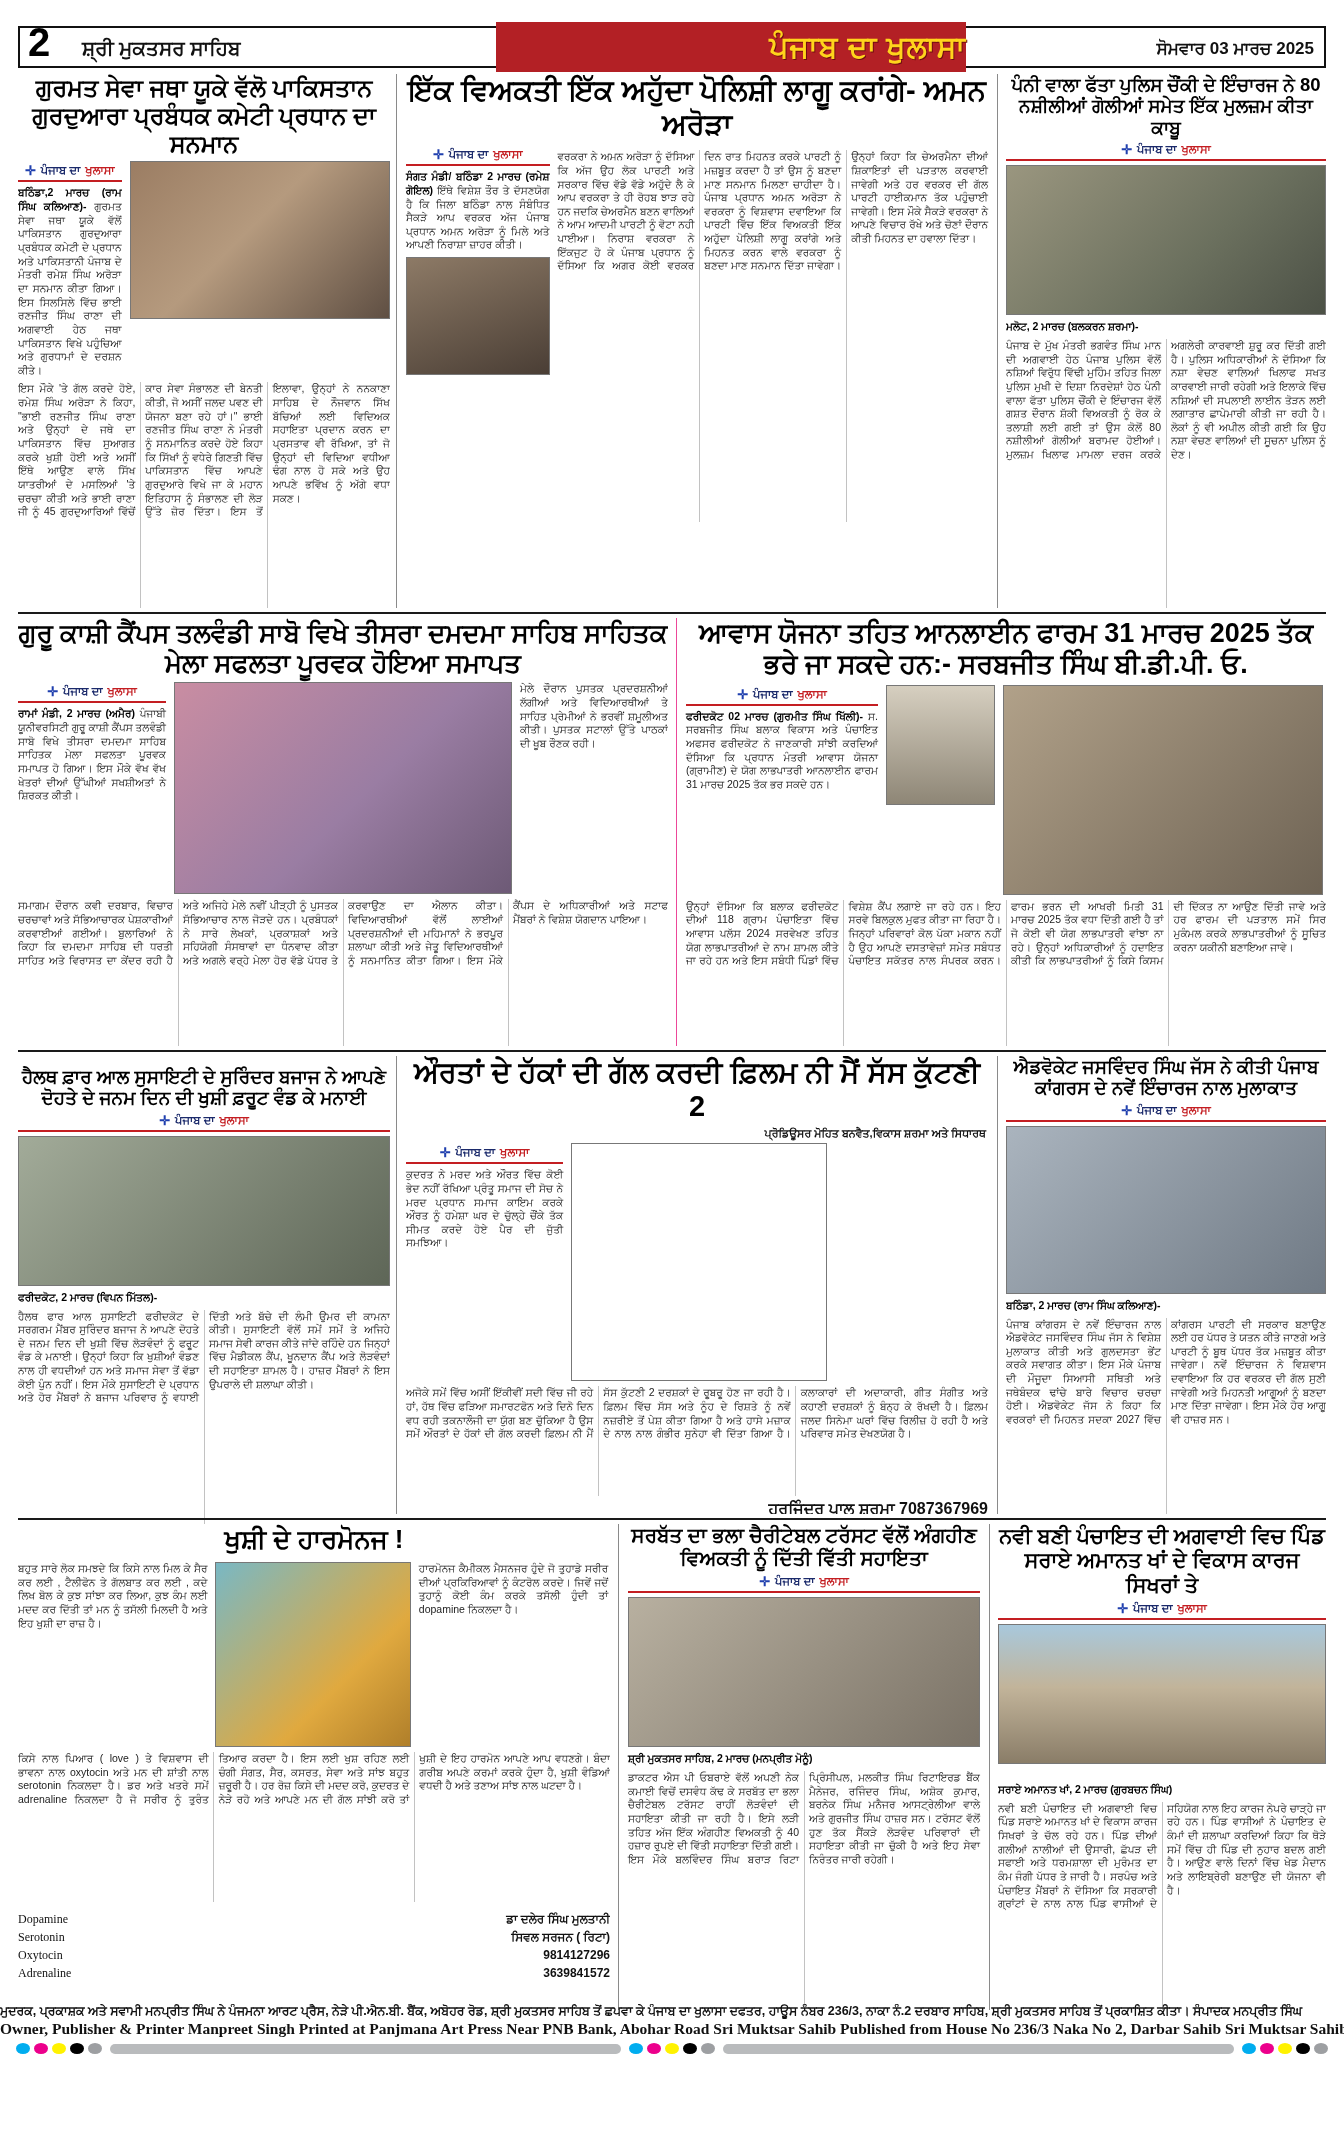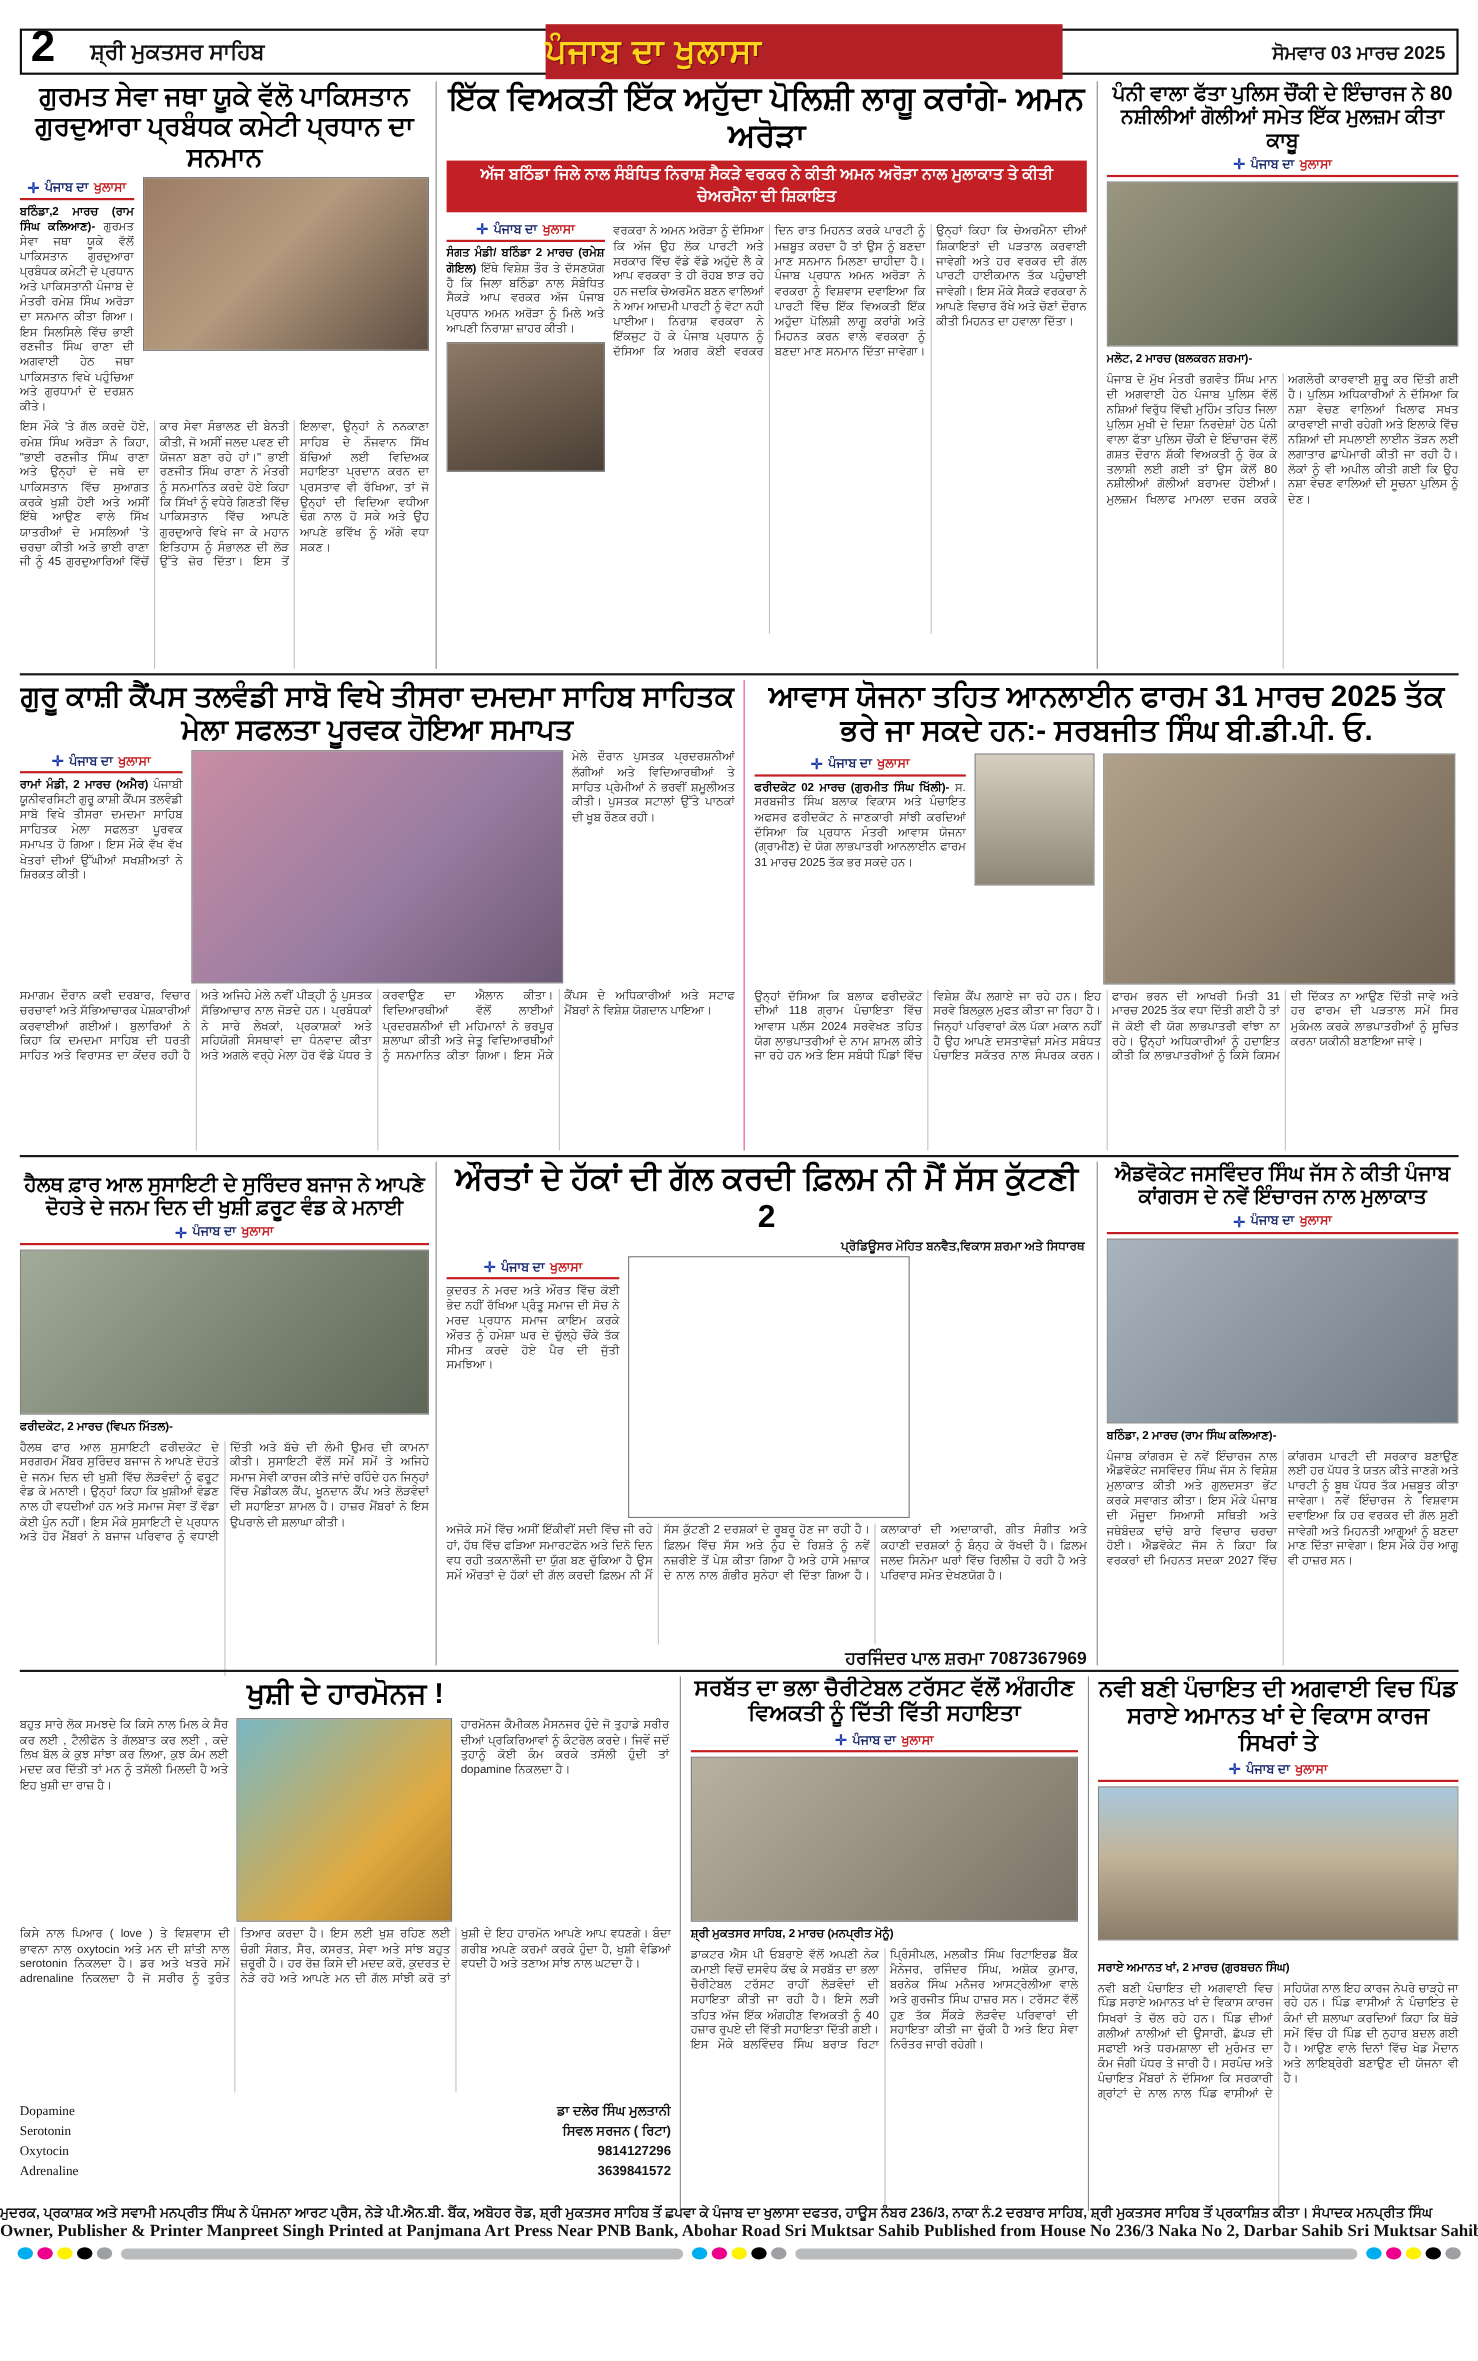--- a/index.html
+++ b/index.html
@@ -3,21 +3,21 @@
 <meta charset="utf-8">
 <style>
   *{box-sizing:border-box;margin:0;padding:0}
   html,body{background:#fff}
   body{width:1344px;height:2146px;position:relative;font-family:"Liberation Sans",sans-serif;color:#111;overflow:hidden}
 
   
   .masthead-bar{position:absolute;left:18px;top:26px;width:1308px;height:42px;border:2px solid #111;background:#fff}
   .pagenum{position:absolute;left:8px;top:-8px;font-size:40px;font-weight:700;color:#000}
   .edition{position:absolute;left:62px;top:9px;font-size:20px;font-weight:700}
-  .masthead-red{position:absolute;left:476px;top:-6px;width:470px;height:50px;background:#b32025;display:flex;align-items:center;justify-content:flex-start}
+  .masthead-red{position:absolute;left:476px;top:-6px;width:470px;height:50px;background:#b32025;display:flex;align-items:center;justify-content:flex-end}
   .masthead-title{font-size:30px;font-weight:700;color:#ffd41c;letter-spacing:1px;text-shadow:1px 1px 0 #6e0d10}
   .dateline-top{position:absolute;right:10px;top:11px;font-size:17px;font-weight:700}
 
   
   .art{position:absolute;overflow:hidden;background:#fff}
   .h{font-weight:700;text-align:center;line-height:1.16;color:#000;margin-bottom:4px}
   .byline{display:flex;align-items:center;justify-content:center;gap:5px;font-weight:700;font-size:11.5px;border-bottom:2px solid #c41e22;padding:1px 0 3px;margin:2px 0 4px;white-space:nowrap;overflow:hidden}
   .byline .plus{color:#1f3fae;font-size:13px;line-height:1}
   .byline .b1{color:#1b2a6b}
   .byline .b2{color:#c41e22}
@@ -84,21 +84,20 @@
       </div>
       <p class="body"><b class="dl">ਬਠਿੰਡਾ,2 ਮਾਰਚ (ਰਾਮ ਸਿੰਘ ਕਲਿਆਣ)-</b> <span>ਗੁਰਮਤ ਸੇਵਾ ਜਥਾ ਯੂਕੇ ਵੱਲੋਂ ਪਾਕਿਸਤਾਨ ਗੁਰਦੁਆਰਾ ਪ੍ਰਬੰਧਕ ਕਮੇਟੀ ਦੇ ਪ੍ਰਧਾਨ ਅਤੇ ਪਾਕਿਸਤਾਨੀ ਪੰਜਾਬ ਦੇ ਮੰਤਰੀ ਰਮੇਸ਼ ਸਿੰਘ ਅਰੋੜਾ ਦਾ ਸਨਮਾਨ ਕੀਤਾ ਗਿਆ। ਇਸ ਸਿਲਸਿਲੇ ਵਿੱਚ ਭਾਈ ਰਣਜੀਤ ਸਿੰਘ ਰਾਣਾ ਦੀ ਅਗਵਾਈ ਹੇਠ ਜਥਾ ਪਾਕਿਸਤਾਨ ਵਿਖੇ ਪਹੁੰਚਿਆ ਅਤੇ ਗੁਰਧਾਮਾਂ ਦੇ ਦਰਸ਼ਨ ਕੀਤੇ।</span></p>
     </div>
     <div class="photo ph1" style="width:70%;height:158px"></div>
   </div>
   <div class="body cols3" style="height:300px">ਇਸ ਮੌਕੇ 'ਤੇ ਗੱਲ ਕਰਦੇ ਹੋਏ, ਰਮੇਸ਼ ਸਿੰਘ ਅਰੋੜਾ ਨੇ ਕਿਹਾ, "ਭਾਈ ਰਣਜੀਤ ਸਿੰਘ ਰਾਣਾ ਅਤੇ ਉਨ੍ਹਾਂ ਦੇ ਜਥੇ ਦਾ ਪਾਕਿਸਤਾਨ ਵਿੱਚ ਸੁਆਗਤ ਕਰਕੇ ਖੁਸ਼ੀ ਹੋਈ ਅਤੇ ਅਸੀਂ ਇੱਥੇ ਆਉਣ ਵਾਲੇ ਸਿੱਖ ਯਾਤਰੀਆਂ ਦੇ ਮਸਲਿਆਂ 'ਤੇ ਚਰਚਾ ਕੀਤੀ ਅਤੇ ਭਾਈ ਰਾਣਾ ਜੀ ਨੂੰ 45 ਗੁਰਦੁਆਰਿਆਂ ਵਿੱਚੋਂ ਕਾਰ ਸੇਵਾ ਸੰਭਾਲਣ ਦੀ ਬੇਨਤੀ ਕੀਤੀ, ਜੋ ਅਸੀਂ ਜਲਦ ਪਵਣ ਦੀ ਯੋਜਨਾ ਬਣਾ ਰਹੇ ਹਾਂ।" ਭਾਈ ਰਣਜੀਤ ਸਿੰਘ ਰਾਣਾ ਨੇ ਮੰਤਰੀ ਨੂੰ ਸਨਮਾਨਿਤ ਕਰਦੇ ਹੋਏ ਕਿਹਾ ਕਿ ਸਿੱਖਾਂ ਨੂੰ ਵਧੇਰੇ ਗਿਣਤੀ ਵਿੱਚ ਪਾਕਿਸਤਾਨ ਵਿੱਚ ਆਪਣੇ ਗੁਰਦੁਆਰੇ ਵਿਖੇ ਜਾ ਕੇ ਮਹਾਨ ਇਤਿਹਾਸ ਨੂੰ ਸੰਭਾਲਣ ਦੀ ਲੋੜ ਉੱਤੇ ਜ਼ੋਰ ਦਿੱਤਾ। ਇਸ ਤੋਂ ਇਲਾਵਾ, ਉਨ੍ਹਾਂ ਨੇ ਨਨਕਾਣਾ ਸਾਹਿਬ ਦੇ ਨੌਜਵਾਨ ਸਿੱਖ ਬੱਚਿਆਂ ਲਈ ਵਿਦਿਅਕ ਸਹਾਇਤਾ ਪ੍ਰਦਾਨ ਕਰਨ ਦਾ ਪ੍ਰਸਤਾਵ ਵੀ ਰੱਖਿਆ, ਤਾਂ ਜੋ ਉਨ੍ਹਾਂ ਦੀ ਵਿਦਿਆ ਵਧੀਆ ਢੰਗ ਨਾਲ ਹੋ ਸਕੇ ਅਤੇ ਉਹ ਆਪਣੇ ਭਵਿੱਖ ਨੂੰ ਅੱਗੇ ਵਧਾ ਸਕਣ।</div>
 </section>
 
 <section class="art vpadlr" style="left:396px;top:74px;width:602px;height:534px">
   <h2 class="h" style="font-size:29px">ਇੱਕ ਵਿਅਕਤੀ ਇੱਕ ਅਹੁੱਦਾ ਪੋਲਿਸ਼ੀ ਲਾਗੂ ਕਰਾਂਗੇ- ਅਮਨ ਅਰੋੜਾ</h2>
-  <div class="sub">ਅੱਜ ਬਠਿੰਡਾ ਜਿਲੇ ਨਾਲ ਸੰਬੰਧਿਤ ਨਿਰਾਸ਼ ਸੈਕੜੇ ਵਰਕਰ ਨੇ ਕੀਤੀ ਅਮਨ ਅਰੋੜਾ ਨਾਲ ਮੁਲਾਕਾਤ ਤੇ ਕੀਤੀ ਚੇਅਰਮੈਨਾ ਦੀ ਸ਼ਿਕਾਇਤ</div>
   <div class="row">
     <div style="width:25%">
       <div class="byline">
         <span class="plus">✛</span>
         <span class="b1">ਪੰਜਾਬ ਦਾ</span>
         <span class="b2">ਖੁਲਾਸਾ</span>
       </div>
       <p class="body"><b class="dl">ਸੰਗਤ ਮੰਡੀ/ ਬਠਿੰਡਾ 2 ਮਾਰਚ (ਰਮੇਸ਼ ਗੋਇਲ)</b> <span>ਇੱਥੇ ਵਿਸ਼ੇਸ਼ ਤੌਰ ਤੇ ਦੱਸਣਯੋਗ ਹੈ ਕਿ ਜਿਲਾ ਬਠਿੰਡਾ ਨਾਲ ਸੰਬੰਧਿਤ ਸੈਕੜੇ ਆਪ ਵਰਕਰ ਅੱਜ ਪੰਜਾਬ ਪ੍ਰਧਾਨ ਅਮਨ ਅਰੋੜਾ ਨੂੰ ਮਿਲੇ ਅਤੇ ਆਪਣੀ ਨਿਰਾਸ਼ਾ ਜ਼ਾਹਰ ਕੀਤੀ।</span></p>
       <div class="photo ph2" style="width:100%;height:118px;margin-top:5px"></div>
     </div>

